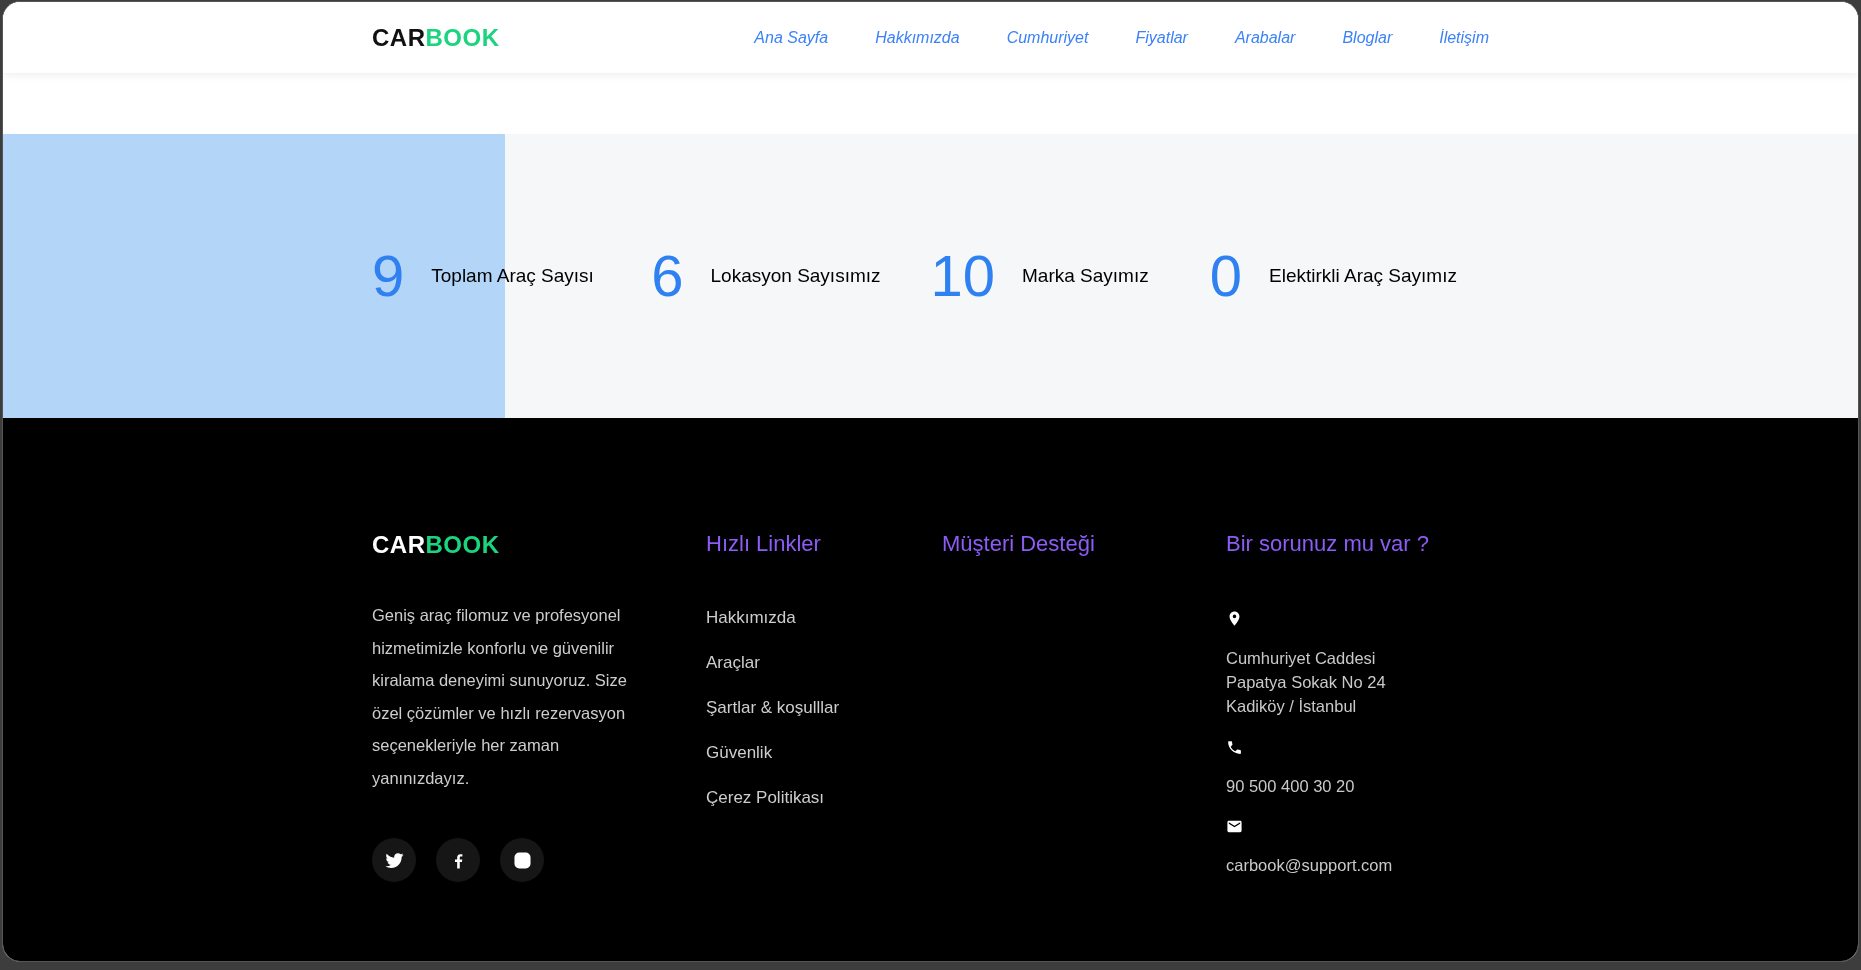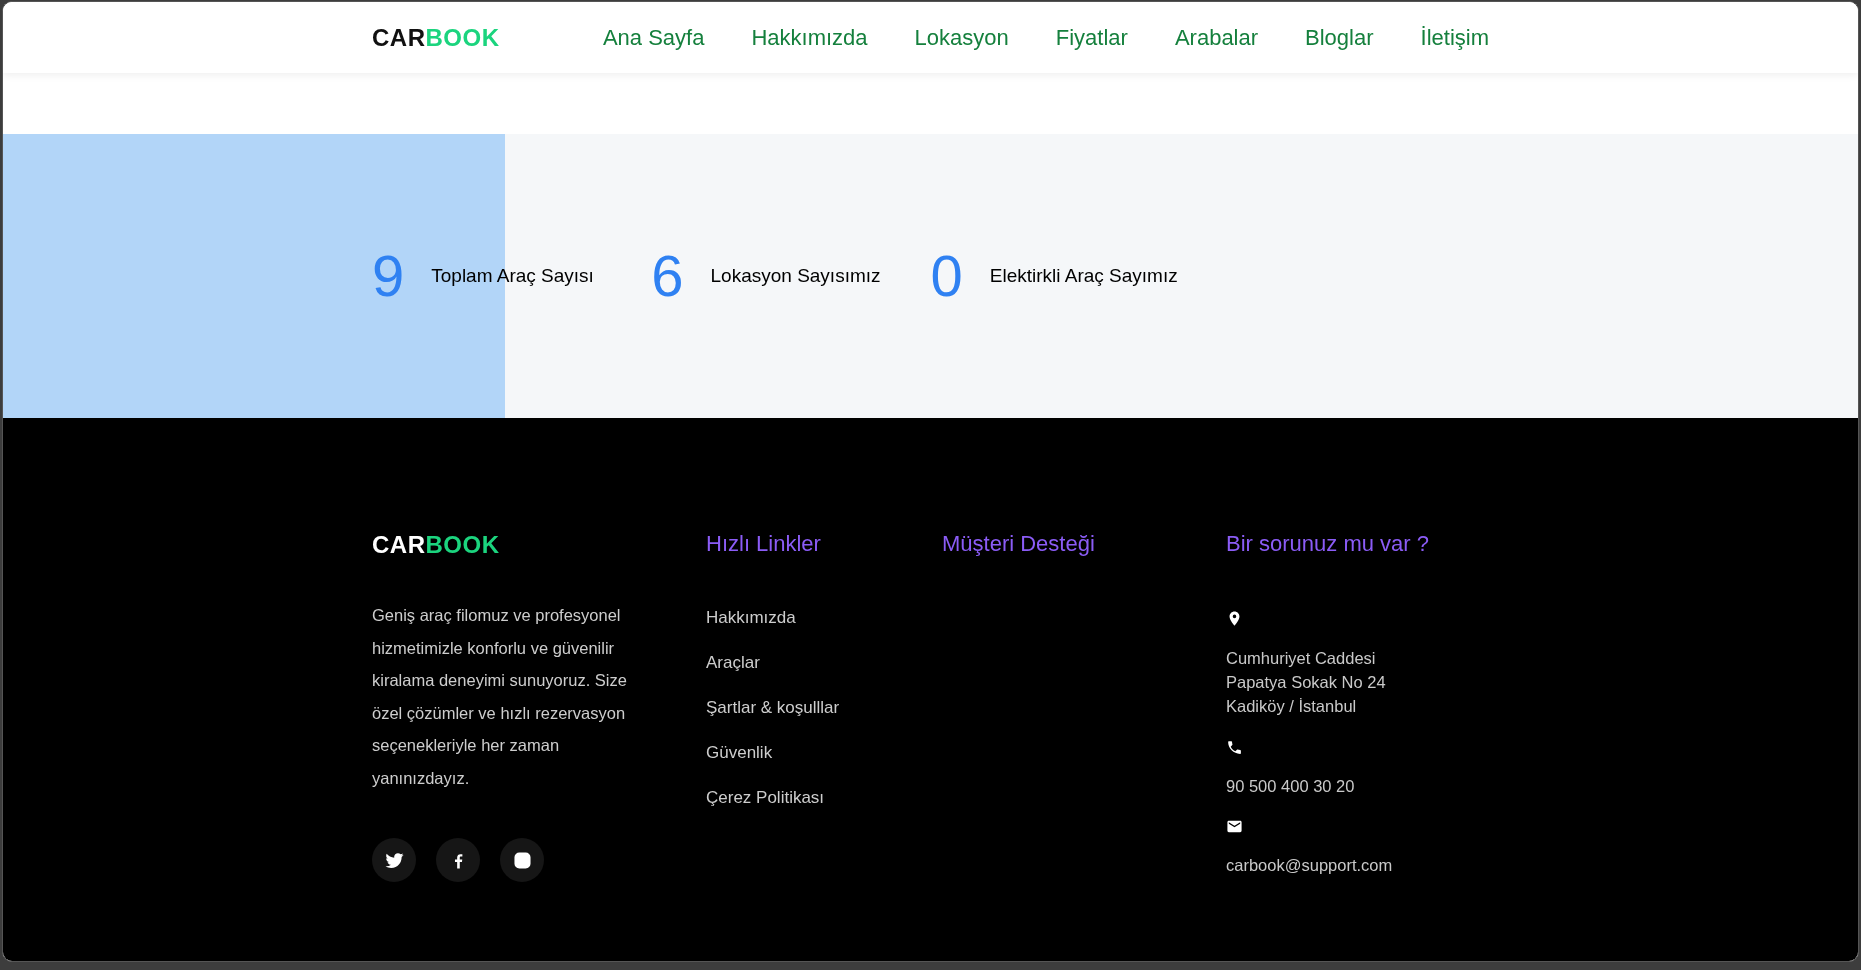--- a/index.html
+++ b/index.html
@@ -5,36 +5,36 @@
   * { margin:0; padding:0; box-sizing:border-box; }
   html,body { width:1861px; height:970px; }
   body {
     background:#3d3d3d;
     font-family:"Liberation Sans", sans-serif;
     position:relative;
     overflow:hidden;
   }
   .window {
     position:absolute; left:2px; top:1px; right:2px; bottom:8px;
-    background:#ffffff; border-radius:10px; overflow:hidden;
+    background:#ffffff; border-radius:18px; overflow:hidden;
     border:1px solid #555;
   }
   .container { width:1117px; margin:0 auto; }
 
   
   .navbar {
     height:71px; background:#fff; display:flex; align-items:center;
     position:relative; z-index:2;
     box-shadow:0 2px 8px rgba(0,0,0,0.07);
   }
   .navbar-inner { display:flex; align-items:center; justify-content:space-between; }
   .logo { font-size:24px; font-weight:700; letter-spacing:0.5px; color:#111; cursor:pointer; }
   .logo .logo-accent { color:var(--green); }
   .nav-links { display:flex; align-items:center; gap:47px; list-style:none; }
-  .nav-links a { text-decoration:none; color:#15803d; font-size:22px; cursor:pointer; }
+  .nav-links a { text-decoration:none; color:#3b82f6; font-size:16px; cursor:pointer;font-style:italic; }
 
   
   .stats-section {
     margin-top:61px; height:284px; background:#f5f7f9; position:relative;
   }
   .blue-panel {
     position:absolute; left:0; top:0; width:502px; height:284px;
     background:#b2d5f8;
   }
   .stats-row {
@@ -84,39 +84,43 @@
 <div class="window">
 
   <header class="navbar">
     <div class="container navbar-inner">
       <div class="logo">
         <span>CAR</span><span class="logo-accent">BOOK</span>
       </div>
       <ul class="nav-links">
         <li><a>Ana Sayfa</a></li>
         <li><a>Hakkımızda</a></li>
-        <li><a>Lokasyon</a></li>
+        <li><a>Cumhuriyet</a></li>
         <li><a>Fiyatlar</a></li>
         <li><a>Arabalar</a></li>
         <li><a>Bloglar</a></li>
         <li><a>İletişim</a></li>
       </ul>
     </div>
   </header>
 
   <section class="stats-section">
     <div class="blue-panel"></div>
     <div class="container stats-row">
       <div class="stat">
         <span class="stat-value">9</span>
         <span class="stat-label">Toplam Araç Sayısı</span>
       </div>
       <div class="stat">
         <span class="stat-value">6</span>
         <span class="stat-label">Lokasyon Sayısımız</span>
+      </div>
+      <div class="stat">
+        <span class="stat-value">10</span>
+        <span class="stat-label">Marka Sayımız</span>
       </div>
       <div class="stat">
         <span class="stat-value">0</span>
         <span class="stat-label">Elektirkli Araç Sayımız</span>
       </div>
     </div>
   </section>
 
   <footer class="footer">
     <div class="container footer-grid">

